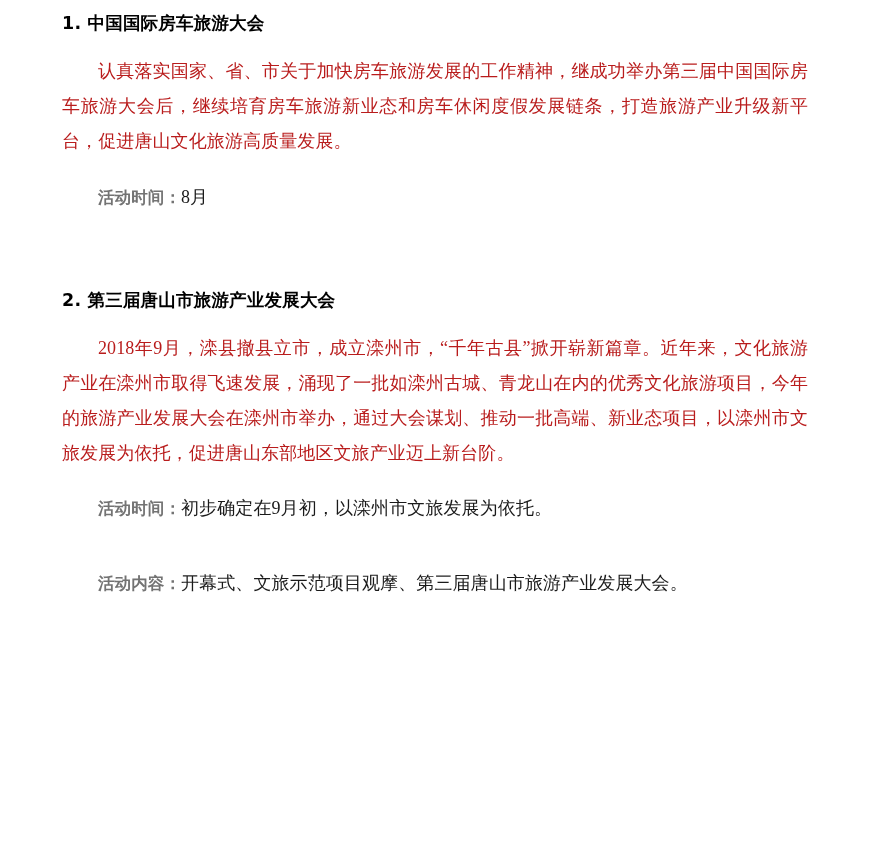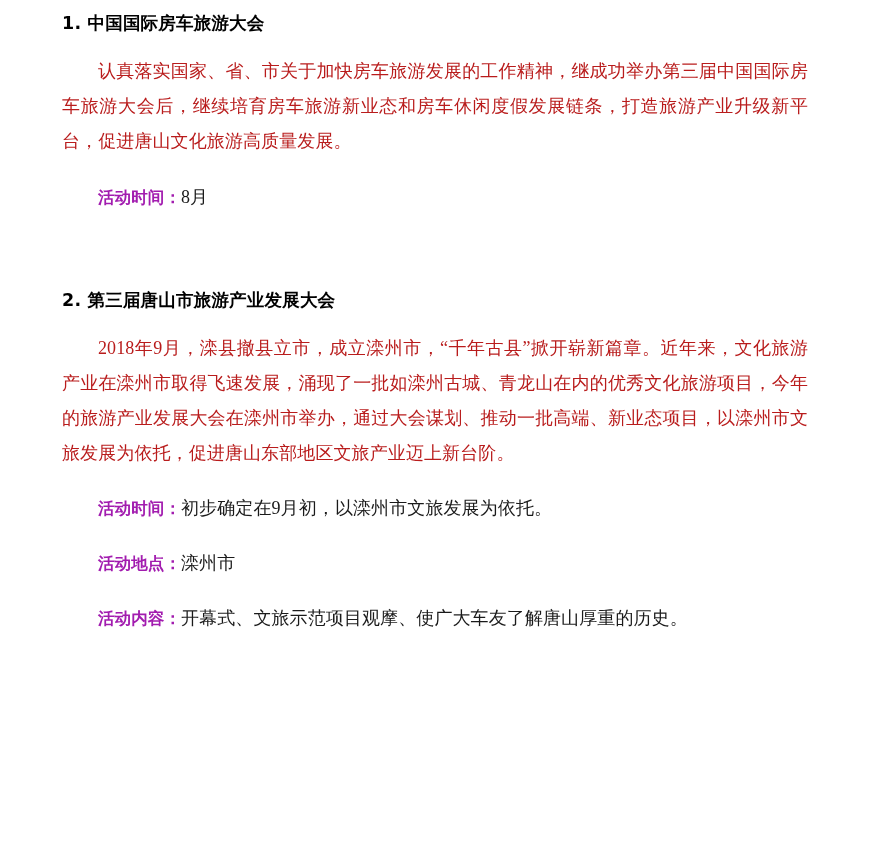--- a/index.html
+++ b/index.html
@@ -52,21 +52,21 @@
     padding: 0;
     text-indent: 2em;
     text-align: justify;
     color: #1a1a1a;
     letter-spacing: 0.1px;
   }
   .field-label {
     font-family: "DejaVu Sans", "Liberation Sans", sans-serif;
     font-weight: bold;
     font-size: 16.5px;
-    color: #a21caf;
+    color: #737373;
   }
   .field-value {
     font-size: 18px;
   }
   .spacer-sm { height: 14px; }
   .spacer-md { height: 20px; }
   .spacer-lg { height: 26px; }
 </style>
 </head>
 <body>
@@ -100,23 +100,20 @@
   <p class="body-para">2018年9月，滦县撤县立市，成立滦州市，“千年古县”掀开崭新篇章。近年来，文化旅游产业在滦州市取得飞速发展，涌现了一批如滦州古城、青龙山在内的优秀文化旅游项目，今年的旅游产业发展大会在滦州市举办，通过大会谋划、推动一批高端、新业态项目，以滦州市文旅发展为依托，促进唐山东部地区文旅产业迈上新台阶。</p>
 
   <div class="spacer-md"></div>
 
   <p class="field-para">
     <span class="field-label">活动时间：</span><span class="field-value">初步确定在9月初，以滦州市文旅发展为依托。</span>
   </p>
 
   <div class="spacer-md"></div>
 
-  <p class="field-para">
-    <span class="field-label">活动地点：</span><span class="field-value">滦州市</span>
-  </p>
 
   <div class="spacer-md"></div>
 
   <p class="field-para">
-    <span class="field-label">活动内容：</span><span class="field-value">开幕式、文旅示范项目观摩、使广大车友了解唐山厚重的历史。</span>
+    <span class="field-label">活动内容：</span><span class="field-value">开幕式、文旅示范项目观摩、第三届唐山市旅游产业发展大会。</span>
   </p>
 
 </div>
 
 </body></html>

